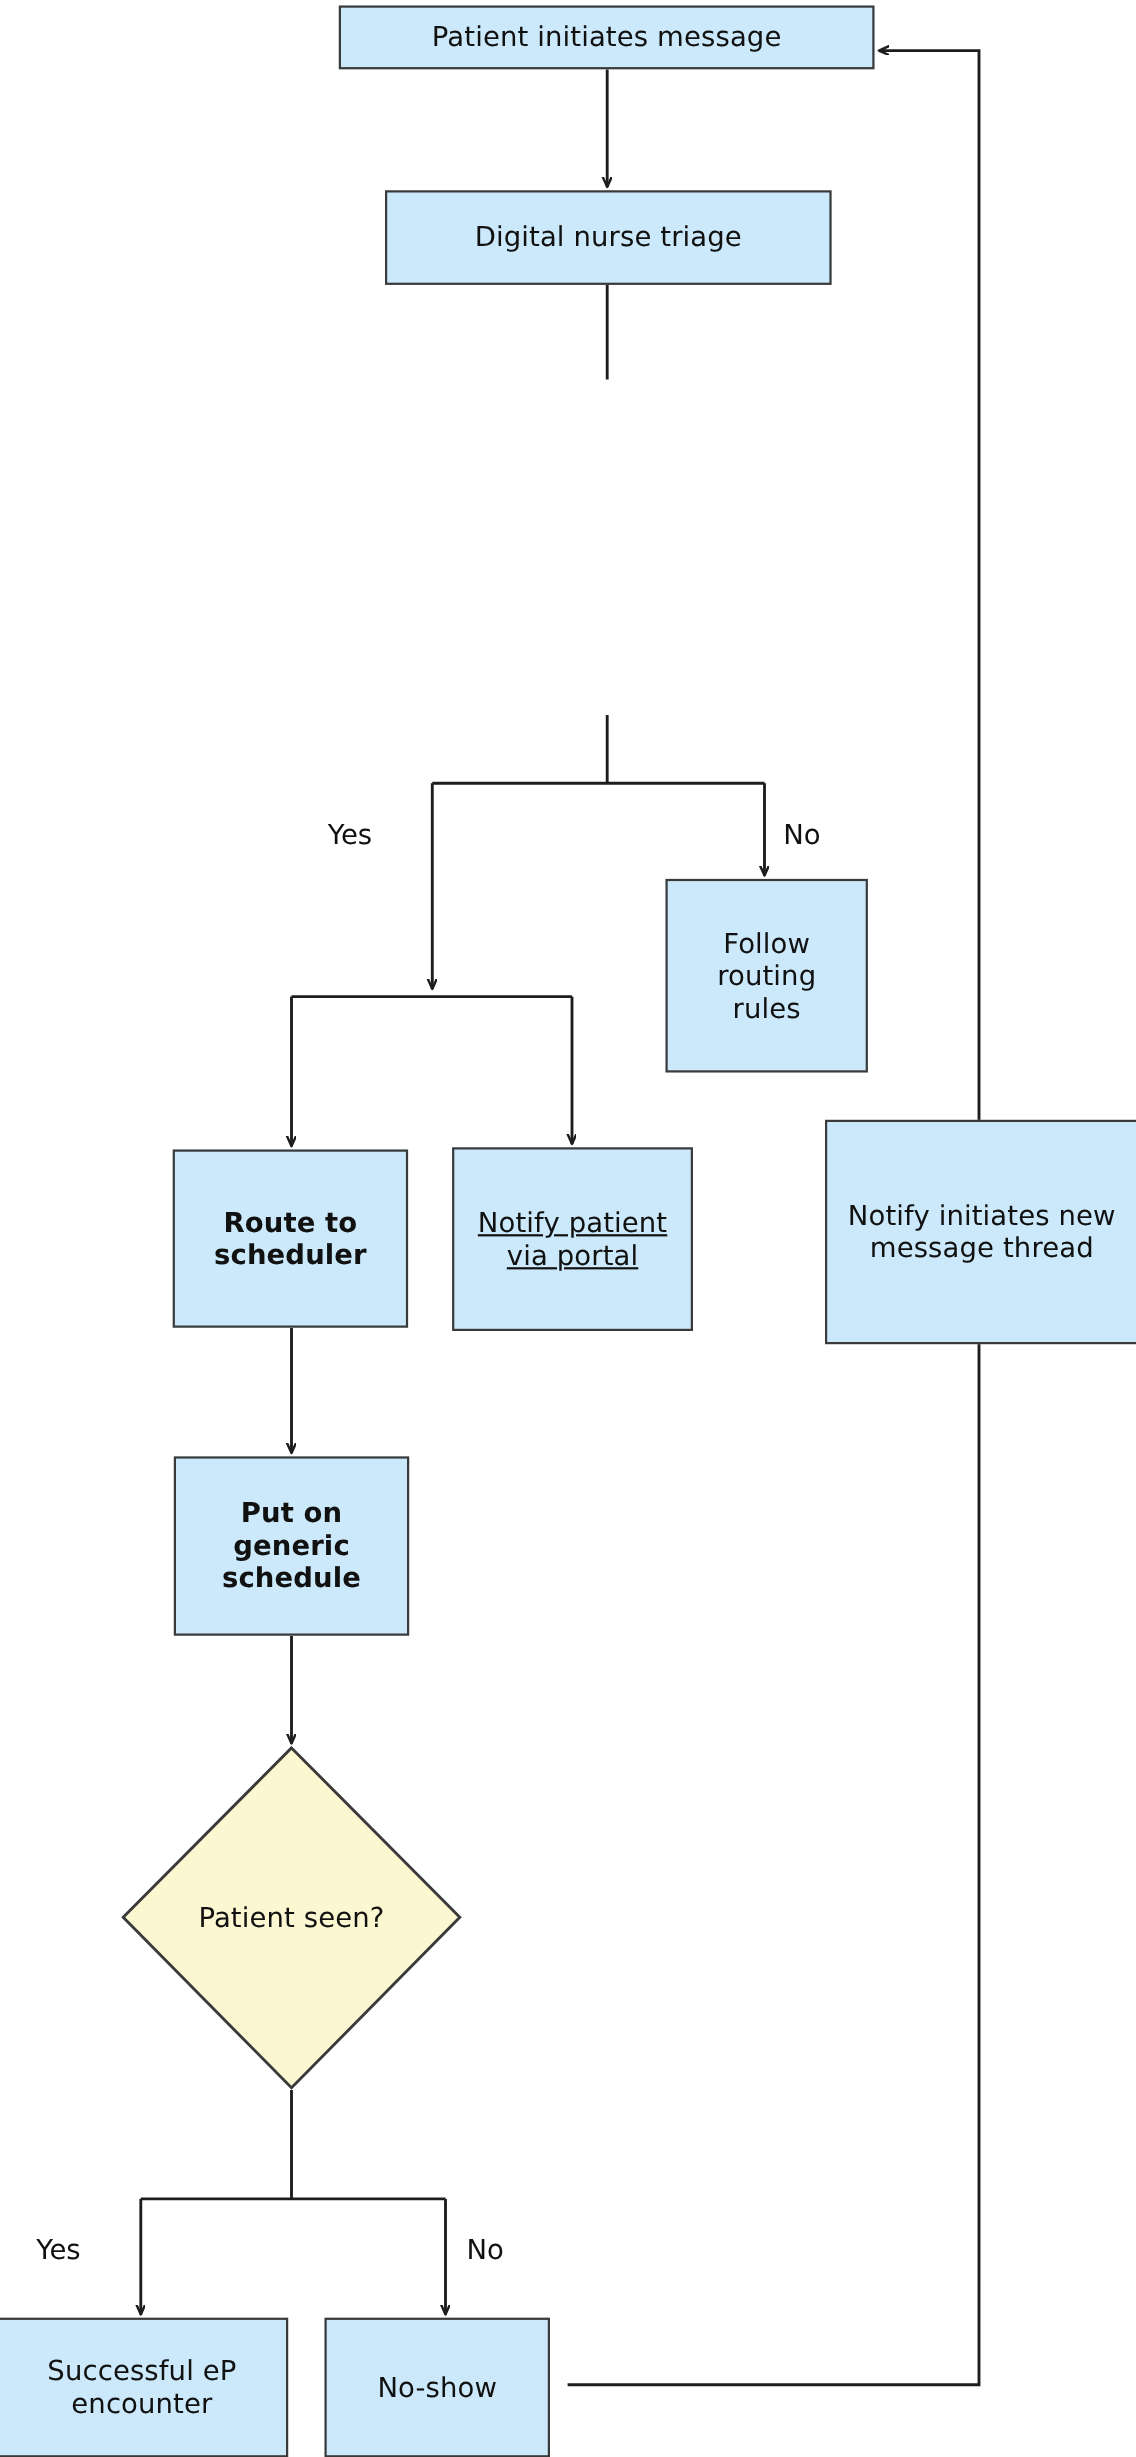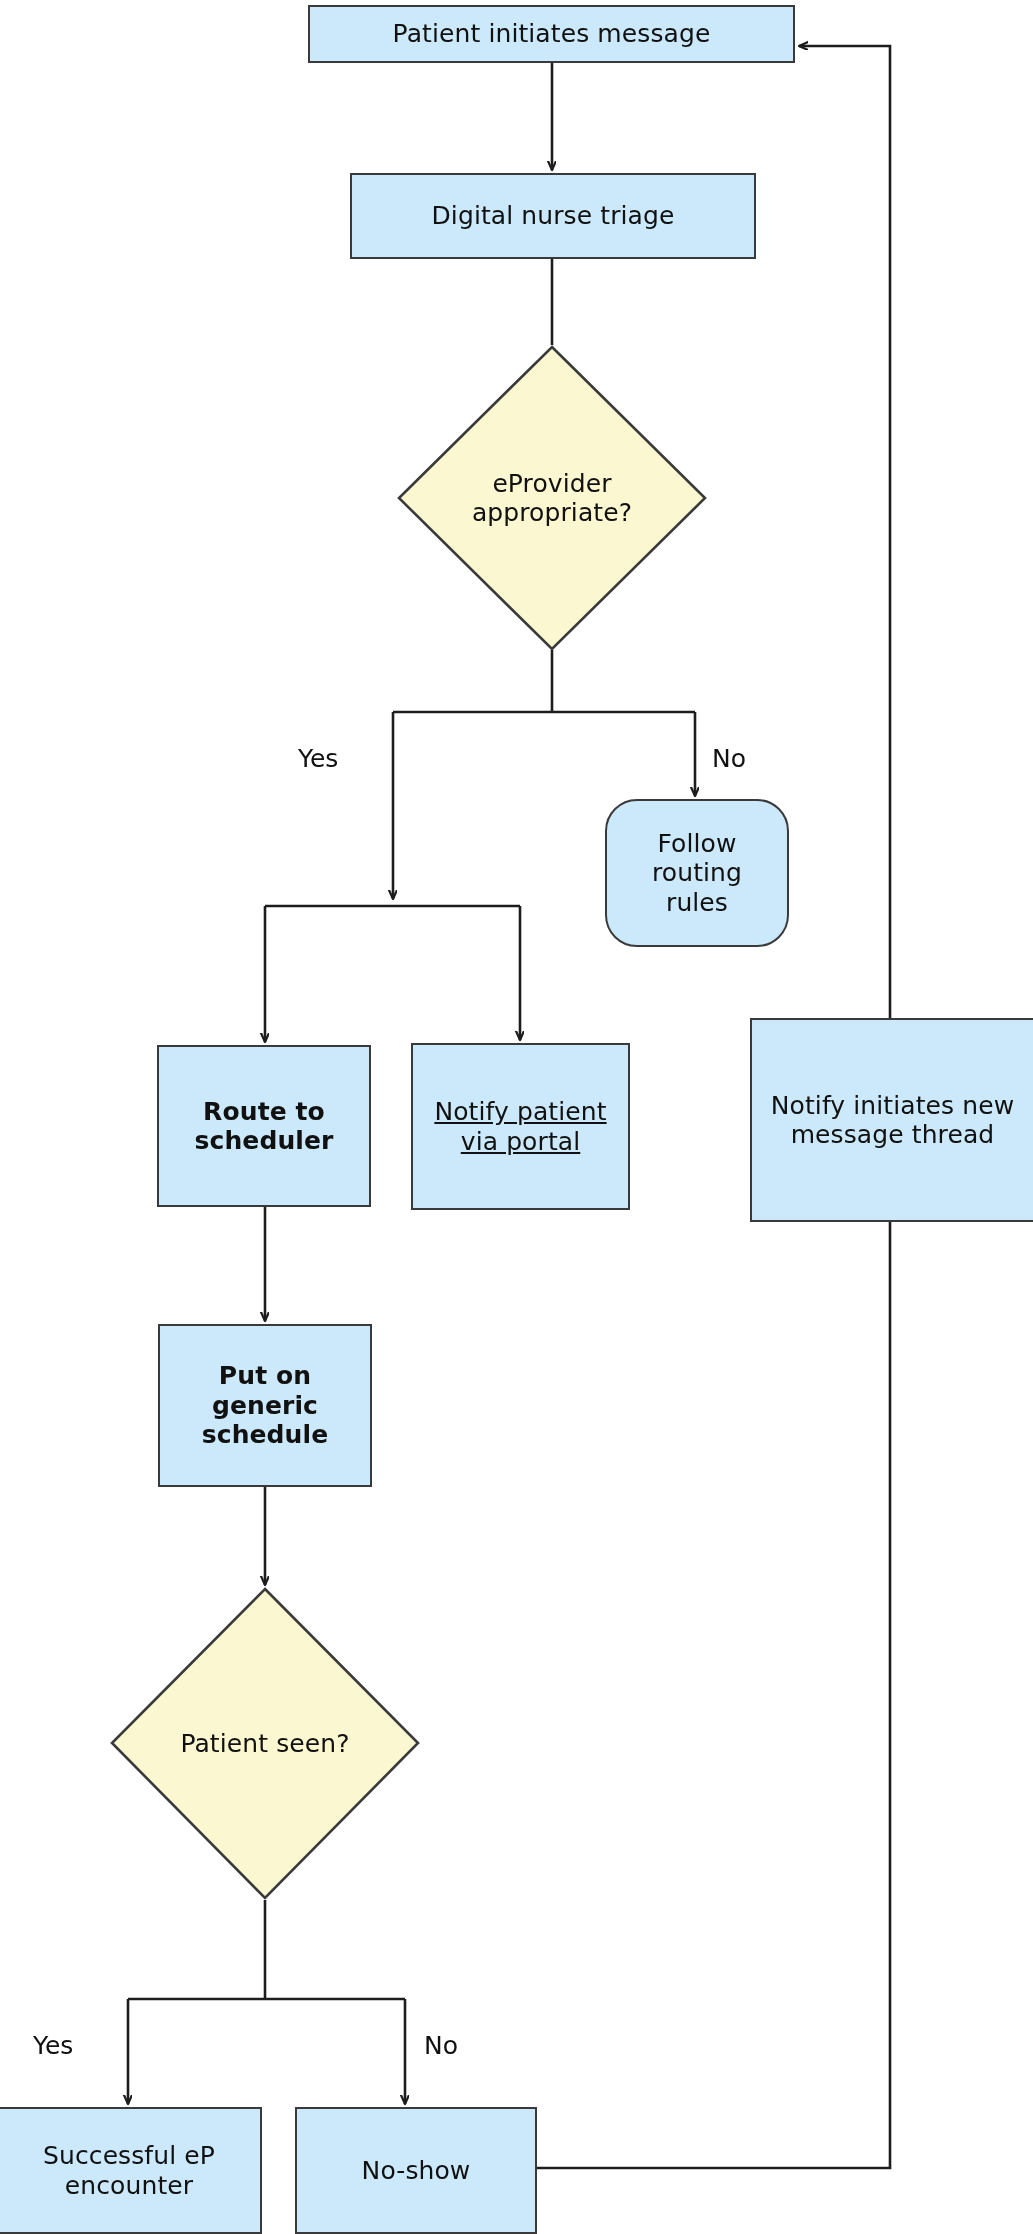--- a/index.html
+++ b/index.html
@@ -117,31 +117,25 @@
   </svg>
 
   <div class="node process" style="left:308px; top:5px; width:487px; height:58px;">
     <span class="nlabel">Patient initiates message</span>
   </div>
 
   <div class="node process" style="left:350px; top:173px; width:406px; height:86px;">
     <span class="nlabel">Digital nurse triage</span>
   </div>
 
-  <div class="node decision" style="left:397px; top:345px; width:310px; height:306px;">
-    <svg class="diamond-shape" viewBox="0 0 310 306" preserveAspectRatio="none">
-      <polygon points="155,2 308,153 155,304 2,153" fill="#fbf7d0" stroke="#3a3a3a" stroke-width="2.6"></polygon>
-    </svg>
-    <span class="diamond-label">eProvider appropriate?</span>
-  </div>
 
   <div class="edge-label" style="left:298px; top:744px;">Yes</div>
   <div class="edge-label" style="left:712px; top:744px;">No</div>
 
-  <div class="node process" style="left:605px; top:799px; width:184px; height:148px;border-radius:32px;">
+  <div class="node process" style="left:605px; top:799px; width:184px; height:176px;">
     <span class="nlabel">Follow routing rules</span>
   </div>
 
   <div class="node process" style="left:157px; top:1045px; width:214px; height:162px;font-weight:bold;">
     <span class="nlabel">Route to scheduler</span>
   </div>
 
   <div class="node process" style="left:411px; top:1043px; width:219px; height:167px;text-decoration:underline;">
     <span class="nlabel">Notify patient via portal</span>
   </div>
@@ -161,17 +155,17 @@
     <span class="diamond-label">Patient seen?</span>
   </div>
 
   <div class="edge-label" style="left:33px; top:2031px;">Yes</div>
   <div class="edge-label" style="left:424px; top:2031px;">No</div>
 
   <div class="node process" style="left:-4px; top:2107px; width:266px; height:127px;">
     <span class="nlabel">Successful eP encounter</span>
   </div>
 
-  <div class="node process" style="left:295px; top:2107px; width:242px; height:127px;">
+  <div class="node process" style="left:295px; top:2107px; width:205px; height:127px;">
     <span class="nlabel">No-show</span>
   </div>
 
 </div>
 
 </body></html>

